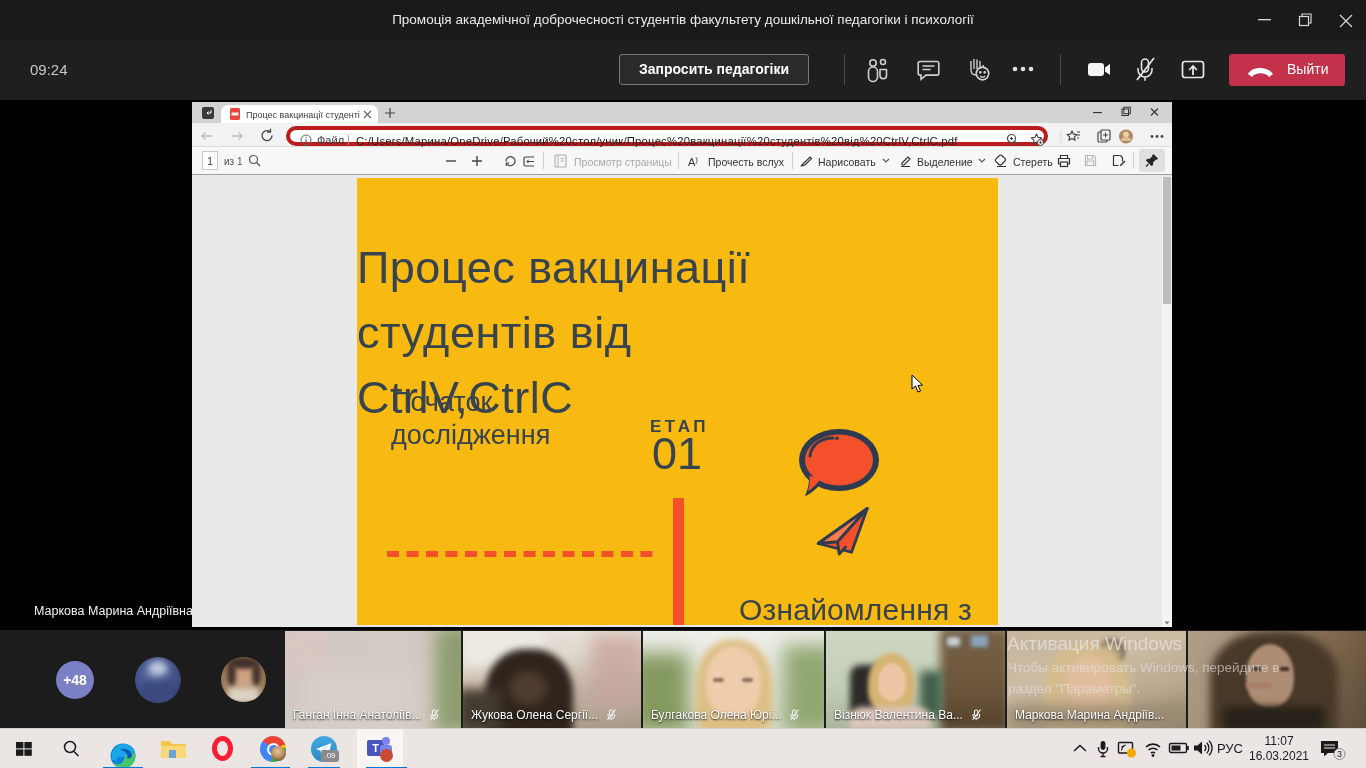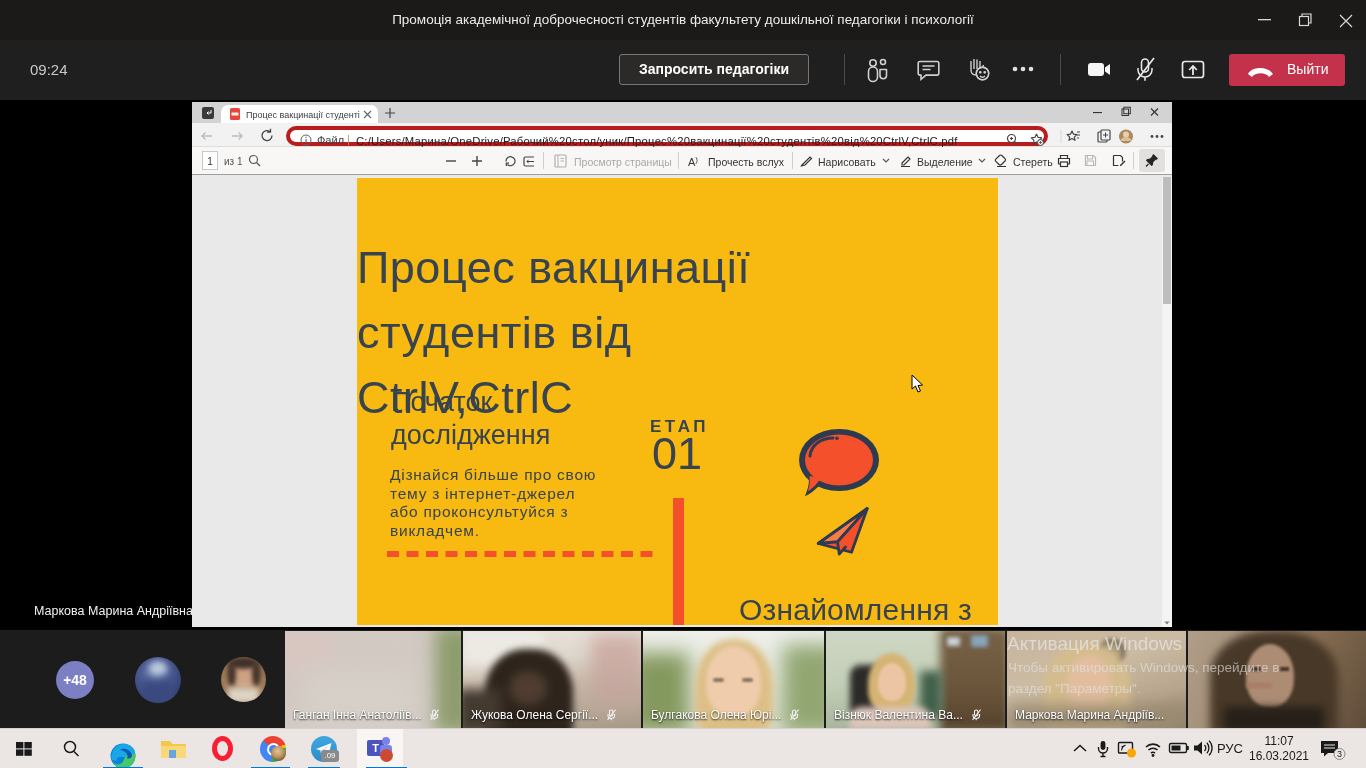--- a/index.html
+++ b/index.html
@@ -270,21 +270,20 @@
           </svg>
       </div>
       <div id="pdfcontent">
         <div id="page">
           <div class="ttl" style="top:24px">Процес вакцинації</div>
           <div class="ttl" style="top:89px">студентів від</div>
           <div class="ttl" style="top:154px">CtrlV,CtrlC</div>
           <div class="abs slate" style="left:34px;top:208px;font-size:27px;line-height:33px">Початок<br>дослідження</div>
           <div class="abs slate" style="left:293px;top:239px;font-size:17px;letter-spacing:3.5px;font-weight:bold">ЕТАП</div>
           <div class="abs slate" style="left:295px;top:250px;font-size:45px">01</div>
-          <div class="abs slate" style="left:33px;top:288px;font-size:15.5px;line-height:18.5px;letter-spacing:0.75px">Дізнайся більше про свою<br>тему з інтернет-джерел<br>або проконсультуйся з<br>викладчем.</div>
           <svg class="abs" style="left:30px;top:373px" width="272" height="6">
               <line x1="0" y1="3" x2="272" y2="3" stroke="#f4502c" stroke-width="6" stroke-dasharray="12 7.5"></line>
             </svg>
           <div class="abs" style="left:316px;top:320px;width:11px;height:129px;background:#f4502c"></div>
 
           <svg class="abs" style="left:436px;top:248px" width="92" height="80" viewBox="0 0 92 80">
             <path d="M30 56 C22 64 16 69 12 70 C15 63 16 58 16 53 Z" fill="#2e3a50"></path>
             <ellipse cx="46" cy="34" rx="40" ry="31" fill="#2e3a50"></ellipse>
             <path d="M28 52 C23 59 19 63 15 65 C17 59 17 54 16.5 50 Z" fill="#f4502c"></path>
             <ellipse cx="46" cy="34" rx="34" ry="25.5" fill="#f4502c"></ellipse>

